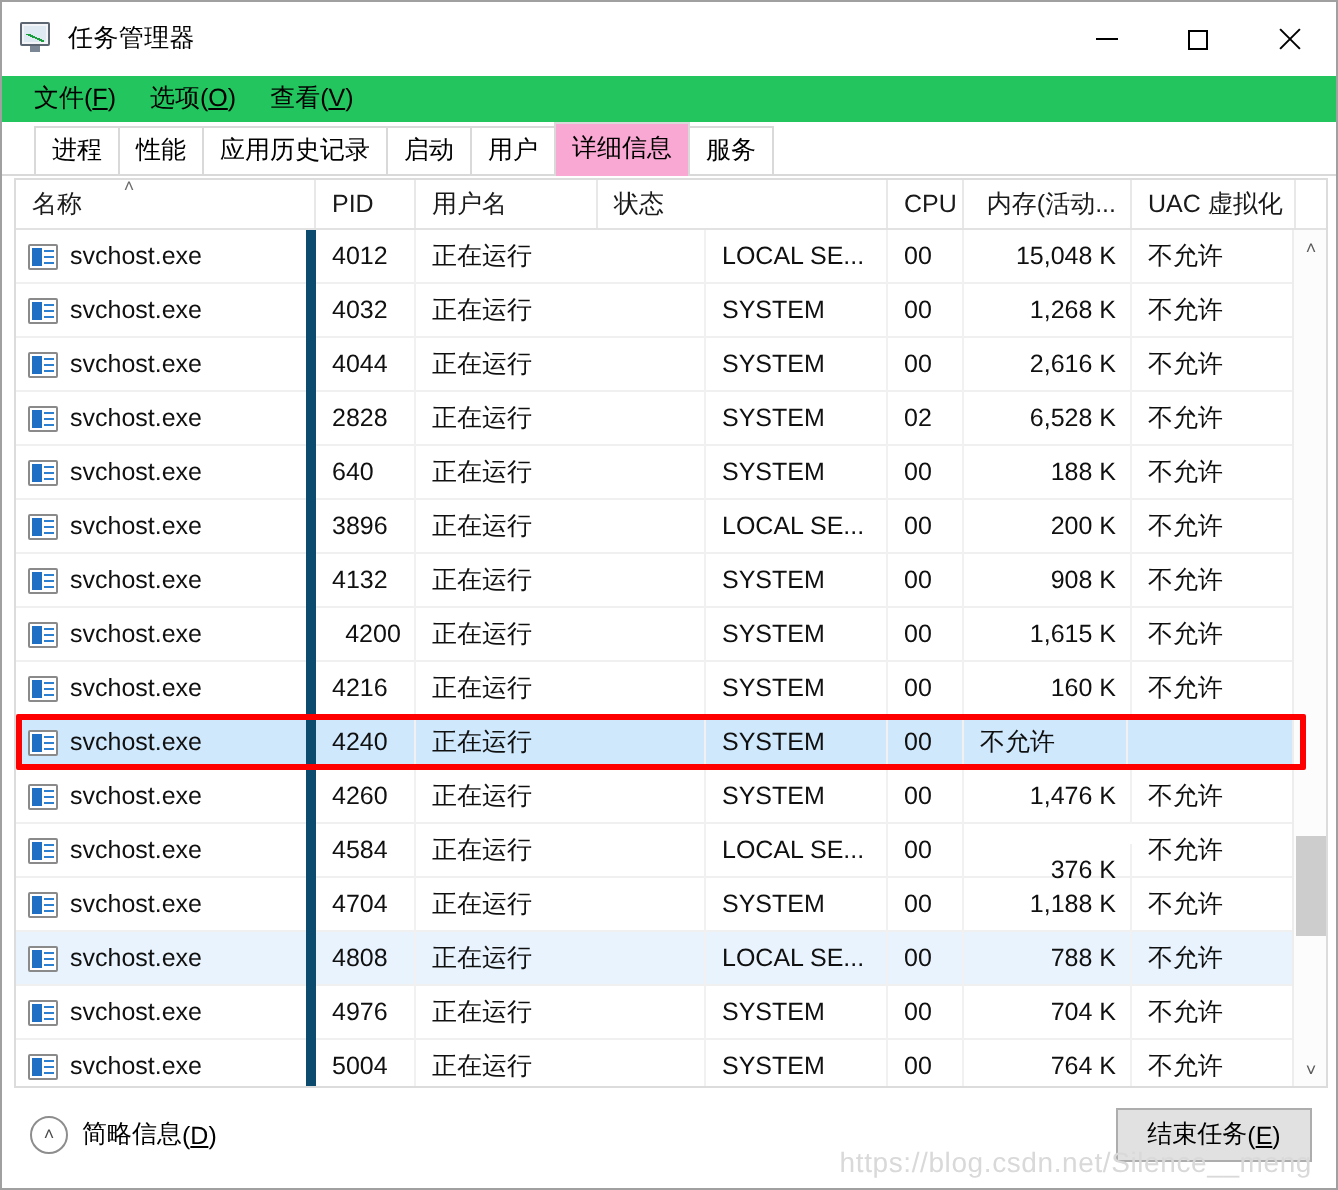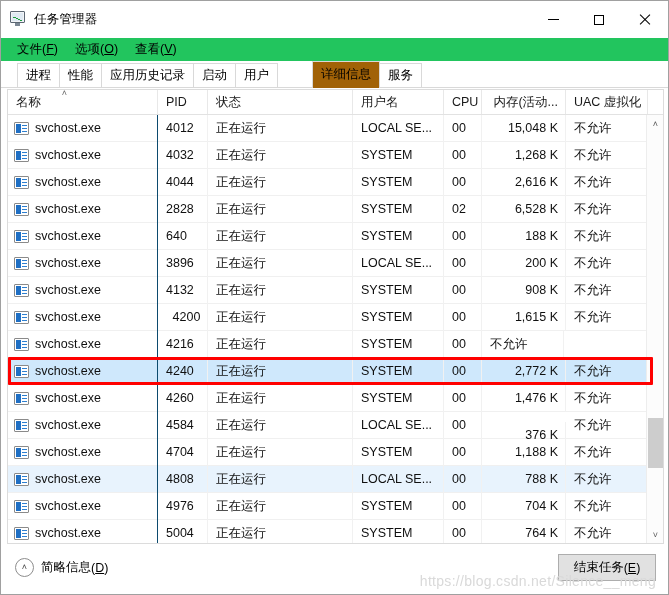--- a/index.html
+++ b/index.html
@@ -124,23 +124,22 @@
     background: #ffffff;
     margin-right: -1px;
     color: #000;
     z-index: 1;
     white-space: nowrap;
   }
   .tab.active {
     height: 27px;
     line-height: 25px;
     z-index: 3;
-    background: #a16207;
+    background: #f9a8d4;
     border-color: #d9d9d9;
-    margin-left: 35px;
   }
 
   
   .table-wrap {
     position: absolute;
     left: 6px; top: 88px;
     width: 657px;
     height: 455px;
     border: 1px solid #dcdcdc;
     background: #ffffff;
@@ -194,21 +193,21 @@
     font-size: 12.5px;
     color: #101010;
     padding-left: 8px;
     white-space: nowrap;
     overflow: hidden;
     border-right: 1px solid #f1f1f1;
     height: 27px;
     line-height: 27px;
   }
   .cell.num { text-align: right; padding-right: 7px; padding-left: 3px; }
-  .cell.name { display: flex; align-items: center; padding-left: 6px; border-right: 1px solid #0c4a6e; }
+  .cell.name { display: flex; align-items: center; padding-left: 6px; border-right: 5px solid #0c4a6e; }
 
   .proc-icon {
     width: 15px; height: 13px;
     margin-right: 6px;
     flex: 0 0 auto;
     position: relative;
     border: 1px solid #8a8a8a;
     background: #ffffff;
     border-radius: 1px;
   }
@@ -351,26 +350,26 @@
 
   <div class="table-wrap">
     <div class="thead" id="thead">
         <div class="th" style="width: 150px;">
           <span>名称</span>
           <span class="sortmark">˄</span>
         </div>
         <div class="th" style="width: 50px;">
           <span>PID</span>
         </div>
+        <div class="th" style="width: 91px;">
+          <span>用户名</span>
+        </div>
         <div class="th" style="width: 145px;">
           <span>状态</span>
         </div>
-        <div class="th" style="width: 91px;">
-          <span>用户名</span>
-        </div>
         <div class="th" style="width: 38px;">
           <span>CPU</span>
         </div>
         <div class="th num" style="width: 84px;">
           <span>内存(活动...</span>
         </div>
         <div class="th" style="width: 82px;">
           <span>UAC 虚拟化</span>
         </div>
       </div>
@@ -518,37 +517,37 @@
               <i class="l1"></i>
               <i class="l2"></i>
               <i class="l3"></i>
             </span>
             <span>svchost.exe</span>
           </div>
           <div class="cell" style="width: 50px;">4216</div>
           <div class="cell" style="width: 145px;">正在运行</div>
           <div class="cell" style="width: 91px;">SYSTEM</div>
           <div class="cell" style="width: 38px;">00</div>
+          <div class="cell num" style="width: 84px;">160 K</div>
           <div class="cell" style="width: 82px;">不允许</div>
         </div>
         <div class="row sel">
           <div class="cell name" style="width: 150px;">
             <span class="proc-icon">
               <i class="blue"></i>
               <i class="l1"></i>
               <i class="l2"></i>
               <i class="l3"></i>
             </span>
             <span>svchost.exe</span>
           </div>
           <div class="cell" style="width: 50px;">4240</div>
           <div class="cell" style="width: 145px;">正在运行</div>
           <div class="cell" style="width: 91px;">SYSTEM</div>
           <div class="cell" style="width: 38px;">00</div>
-          <div class="cell num" style="width: 84px;">2,772 K</div>
           <div class="cell" style="width: 82px;">不允许</div>
         </div>
         <div class="row">
           <div class="cell name" style="width: 150px;">
             <span class="proc-icon">
               <i class="blue"></i>
               <i class="l1"></i>
               <i class="l2"></i>
               <i class="l3"></i>
             </span>

